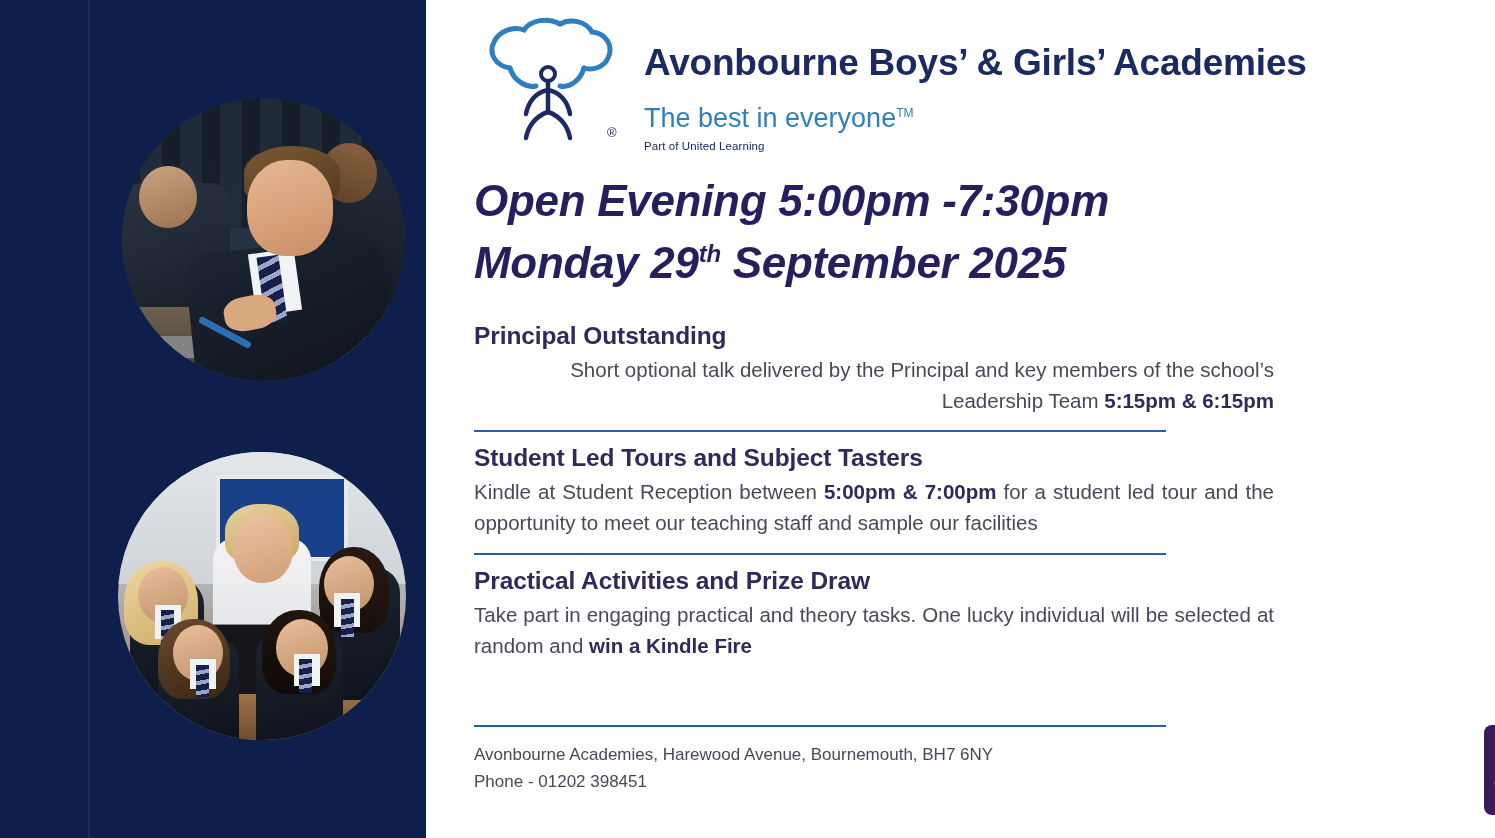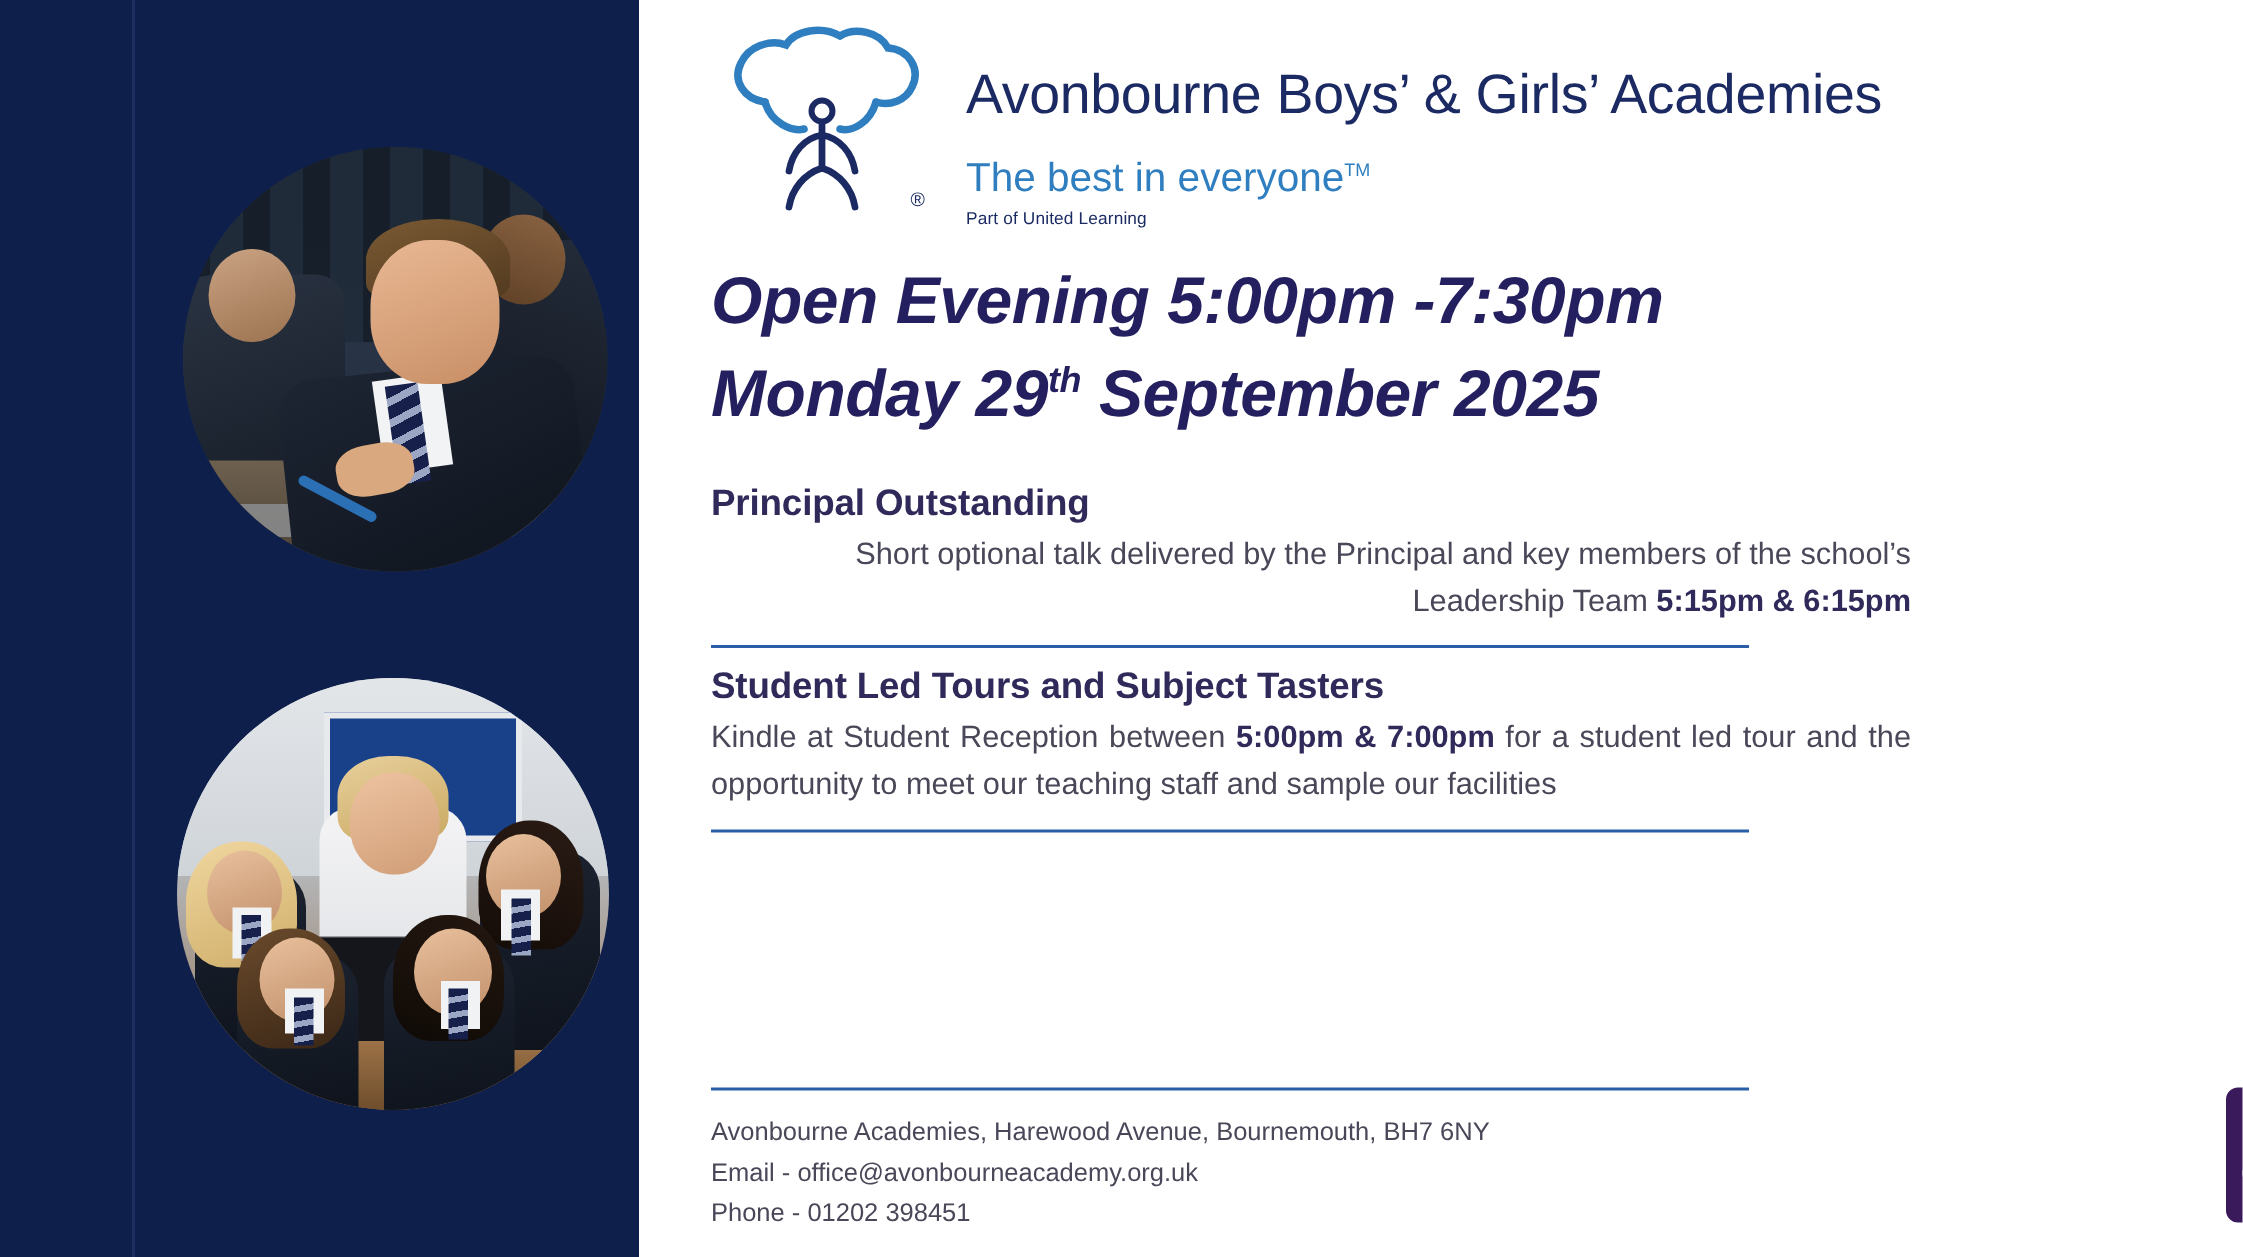--- a/index.html
+++ b/index.html
@@ -195,21 +195,21 @@
   }
 
   
   .logo-row {
     position: absolute; left: 48px; top: 16px;
     display: flex; align-items: flex-start;
   }
   .logo-mark { width: 150px; height: 130px; position: relative; }
   .logo-text { margin-left: 20px; padding-top: 28px; }
   .brand-title {
-    font-size: 37px; font-weight: normal; color: #1b2a63;
+    font-size: 37px; font-weight: bold; color: #1b2a63;
     letter-spacing: -0.2px; line-height: 1.05; white-space: nowrap;
   }
   .brand-tag {
     font-size: 27px; color: #2f7fc0; margin-top: 20px; white-space: nowrap;
   }
   .brand-tag sup { font-size: 12px; vertical-align: super; }
   .brand-sub {
     font-size: 11.5px; color: #1b2a63; margin-top: 6px; letter-spacing: .1px;
   }
 
@@ -374,27 +374,30 @@
 
       <div class="rule"></div>
 
       <div class="sec">
         <h3 class="sec-title">Student Led Tours and Subject Tasters</h3>
         <p class="sec-body just"><span>Kindle at Student Reception between </span><b>5:00pm &amp; 7:00pm</b><span> for a student led tour and the opportunity to meet our teaching staff and sample our facilities</span></p>
       </div>
 
       <div class="rule"></div>
 
+      <div class="sec">
+        <h3 class="sec-title">Practical Activities and Prize Draw</h3>
+        <p class="sec-body just"><span>Take part in engaging practical and theory tasks. One lucky individual will be selected at random and </span><b>win a Kindle Fire</b></p>
+      </div>
 
     </div>
 
     <div class="footer-rule"></div>
     <div class="footer">
       <div>Avonbourne Academies, Harewood Avenue, Bournemouth, BH7 6NY</div>
-      <div>Email - office@avonbourneacademy.org.uk</div>
       <div>Phone - 01202 398451</div>
     </div>
 
     <div class="ofsted">
       <div class="ofsted-stars">★★★</div>
       <div class="ofsted-name">Ofsted</div>
       <div class="ofsted-sub">
         <div>Outstanding</div>
         <div>Provider</div>
       </div>

